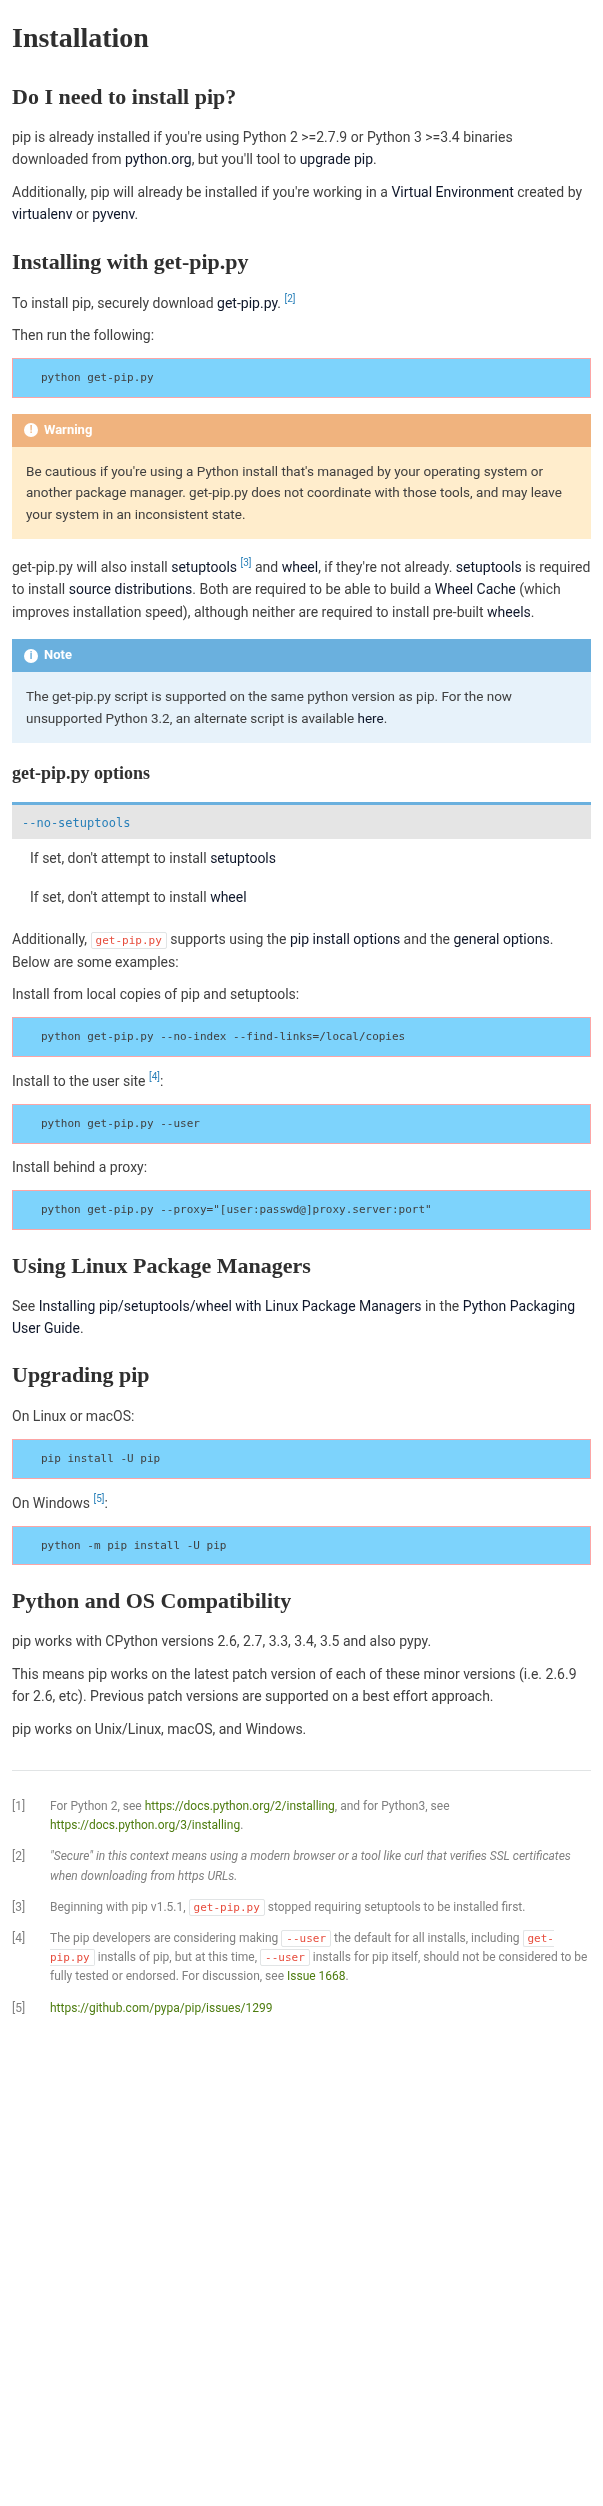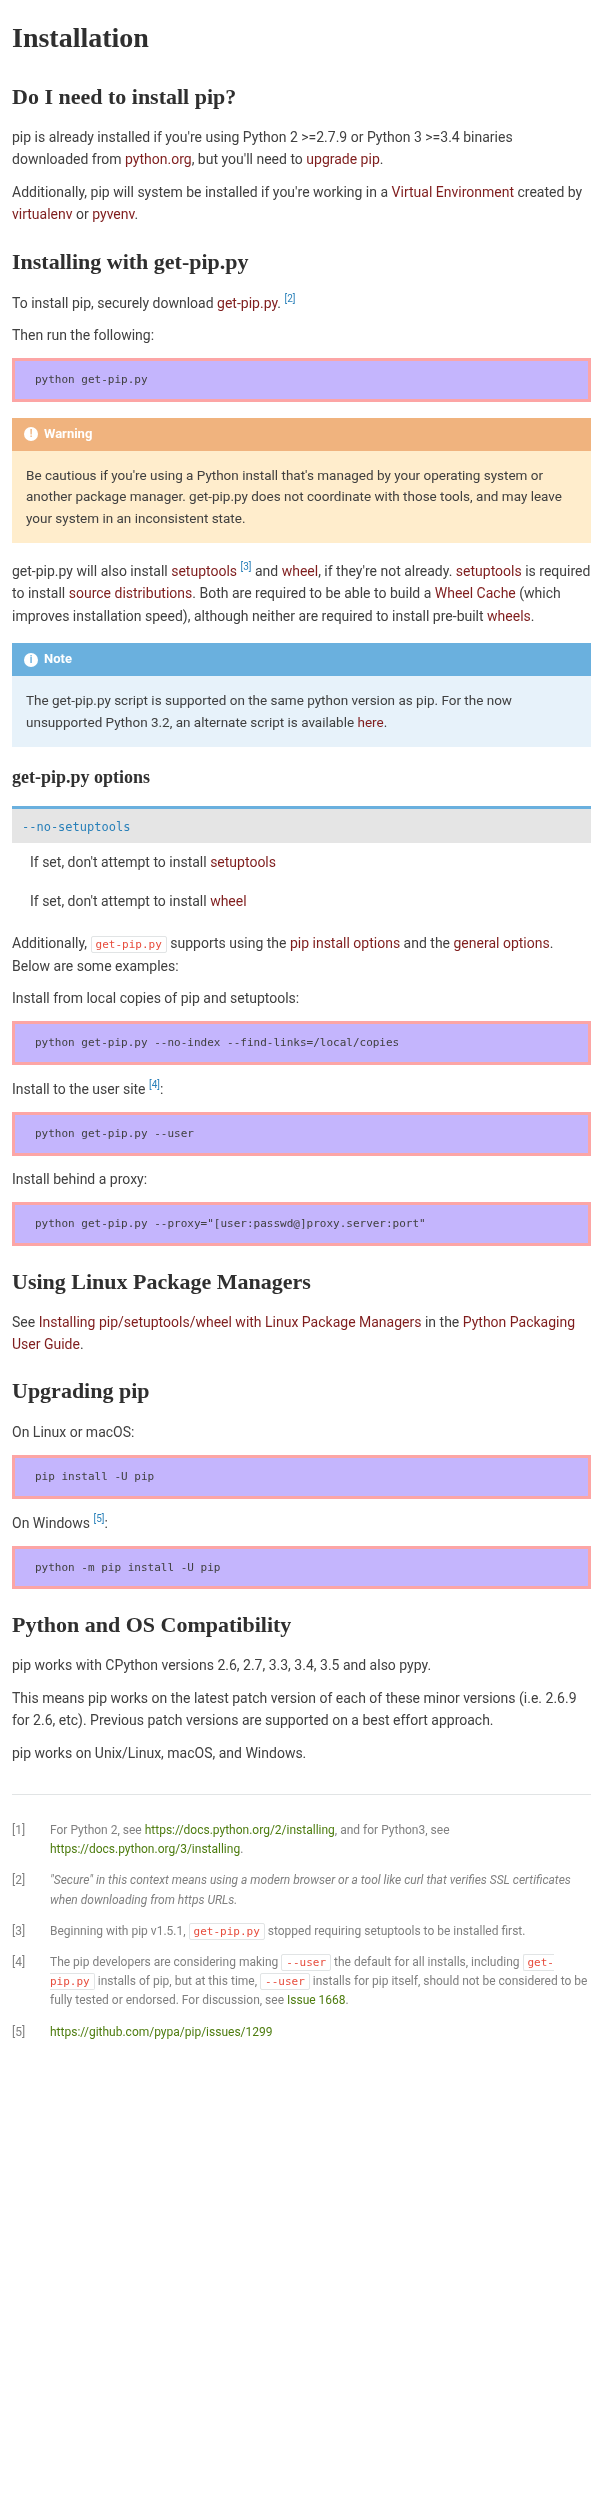--- a/index.html
+++ b/index.html
@@ -1,22 +1,22 @@
 <!DOCTYPE html>
 <html><head>
 <meta charset="utf-8">
 <style>
 *{box-sizing:border-box;margin:0;padding:0}
 body{font-family:-apple-system,BlinkMacSystemFont,"Segoe UI",Roboto,sans-serif;width:603px;background:#fff;color:#404040;font-size:14px;line-height:1.6;padding:8px 12px}
 h1{font-size:28px;font-weight:700;color:#2f2f2f;margin:8px 0 14px;font-family:Georgia,serif}
 h2{font-size:22px;font-weight:700;color:#2f2f2f;margin:18px 0 12px;font-family:Georgia,serif}
 h3{font-size:18px;font-weight:700;color:#2f2f2f;margin:16px 0 10px;font-family:Georgia,serif}
 p{margin:10px 0;color:#404040}
-a{color:#7f1d1d;text-decoration:none}
-.code-block{background:#c4b5fd;border:3px solid #fca5a5;padding:10px 20px;margin:12px 0;font-family:Monaco,Consolas,monospace;font-size:11px;color:#404040;overflow-x:auto;white-space:pre}
+a{color:#0f172a;text-decoration:none}
+.code-block{background:#7dd3fc;border:1px solid #fca5a5;padding:10px 28px;margin:12px 0;font-family:Monaco,Consolas,monospace;font-size:11px;color:#404040;overflow-x:auto;white-space:pre}
 .code-inline{background:#fff;border:1px solid #e1e4e5;padding:1px 4px;font-family:Monaco,Consolas,monospace;font-size:11px;color:#e74c3c;border-radius:2px}
 .admonition{margin:16px 0;background:#e7f2fa}
 .admonition.warning{background:#ffedcc}
 .adm-title{padding:6px 12px;color:#fff;font-weight:700;font-size:13px;display:flex;align-items:center;gap:6px}
 .admonition.warning .adm-title{background:#f0b37e}
 .admonition.note .adm-title{background:#6ab0de}
 .adm-body{padding:14px 14px;font-size:13.5px}
 .adm-icon{width:14px;height:14px;border-radius:50%;background:#fff;display:inline-flex;align-items:center;justify-content:center;font-size:10px;font-weight:700}
 .admonition.warning .adm-icon{color:#f0b37e}
 .admonition.note .adm-icon{color:#6ab0de}
@@ -30,22 +30,22 @@
 .fn-label{min-width:22px;color:#808080}
 .fn-text{flex:1}
 .fn-text a{color:#4d7c0f}
 </style>
 </head>
 <body>
 
 <h1>Installation</h1>
 
 <h2>Do I need to install pip?</h2>
-<p><span>pip is already installed if you're using Python 2 &gt;=2.7.9 or Python 3 &gt;=3.4 binaries downloaded from </span><a>python.org</a><span>, but you'll need to </span><a>upgrade pip</a><span>.</span></p>
-<p><span>Additionally, pip will system be installed if you're working in a </span><a>Virtual Environment</a><span> created by </span><a>virtualenv</a><span> or </span><a>pyvenv</a><span>.</span></p>
+<p><span>pip is already installed if you're using Python 2 &gt;=2.7.9 or Python 3 &gt;=3.4 binaries downloaded from </span><a>python.org</a><span>, but you'll tool to </span><a>upgrade pip</a><span>.</span></p>
+<p><span>Additionally, pip will already be installed if you're working in a </span><a>Virtual Environment</a><span> created by </span><a>virtualenv</a><span> or </span><a>pyvenv</a><span>.</span></p>
 
 <h2>Installing with get-pip.py</h2>
 <p><span>To install pip, securely download </span><a>get-pip.py</a><span>. </span><a class="sup">[2]</a></p>
 <p>Then run the following:</p>
 <div class="code-block">python get-pip.py</div>
 
 <div class="admonition warning">
   <div class="adm-title">
       <span class="adm-icon">!</span>
       <span>Warning</span>

